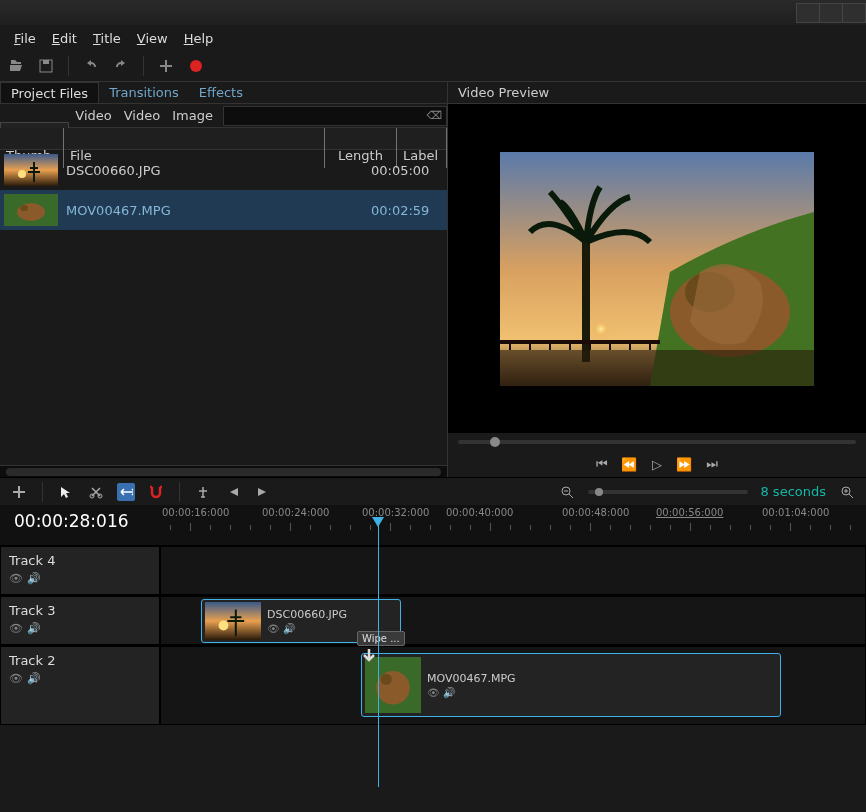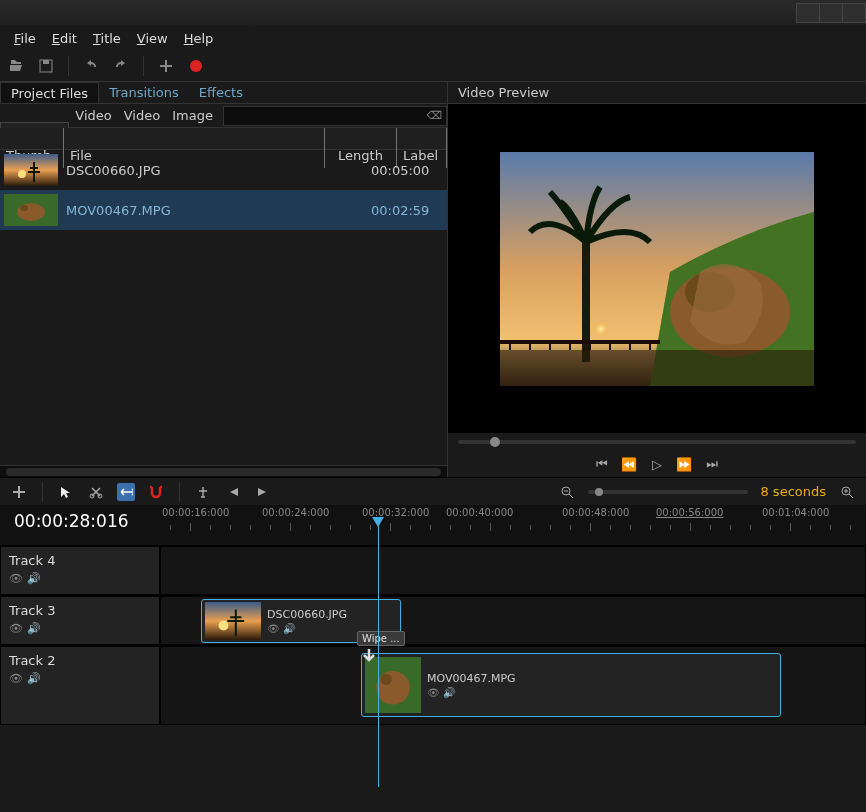--- a/index.html
+++ b/index.html
@@ -43,21 +43,21 @@
 .seek-track { height:4px; flex:1; background:#333; border-radius:2px; position:relative; }
 .seek-thumb { width:10px; height:10px; border-radius:50%; background:#888; position:absolute; left:8%; top:-3px; }
 .player-ctrls { height:26px; display:flex; align-items:center; justify-content:center; gap:14px; color:#aaa; }
 .timeline-bar { height:28px; display:flex; align-items:center; padding:0 10px; gap:12px; background:#1a1a1a; border-top:1px solid #000;}
 .tl-icon { width:18px; height:18px; display:flex; align-items:center; justify-content:center; color:#aaa; }
 .tl-icon.active-blue { background:#3a6fb0; border-radius:2px; padding:0 2px; }
 .tl-icon.active-red { color:#d22; }
 .tl-spacer { flex:1; }
 .zoom-track { width:160px; height:4px; background:#333; border-radius:2px; position:relative; }
 .zoom-thumb { width:8px; height:8px; border-radius:50%; background:#888; position:absolute; left:4%; top:-2px; }
-.zoom-label { color:#eab308; }
+.zoom-label { color:#14b8a6; }
 .timeline { background:#111; height:auto; }
 .tl-head { display:flex; height:40px; }
 .tl-timecode { width:160px; color:#fff; font-size:17px; padding:6px 14px; }
 .tl-ruler { flex:1; position:relative; }
 .tl-ruler .tick-label { position:absolute; top:2px; font-size:10px; color:#888; }
 .tl-ruler .tick { position:absolute; top:18px; width:1px; height:8px; background:#555; }
 .tl-ruler .tick.minor { height:5px; top:20px; }
 .playhead { position:absolute; top:12px; left:218px; width:1px; height:270px; background:#3fb1e6; z-index:5; }
 .playhead::before { content:""; position:absolute; top:0; left:-6px; width:0; height:0; border-left:6px solid transparent; border-right:6px solid transparent; border-top:10px solid #3fb1e6; }
 .tracks { }

